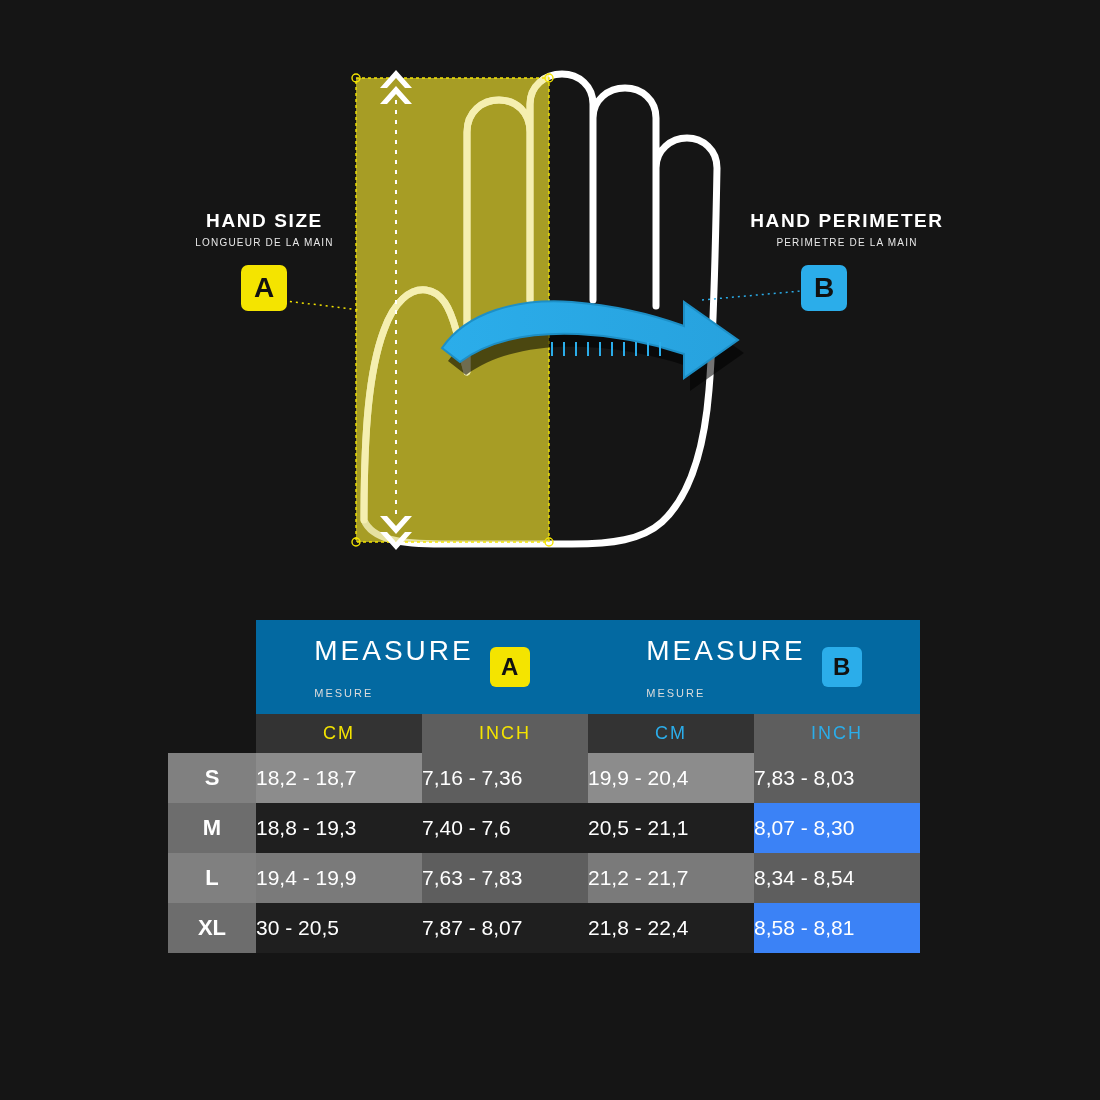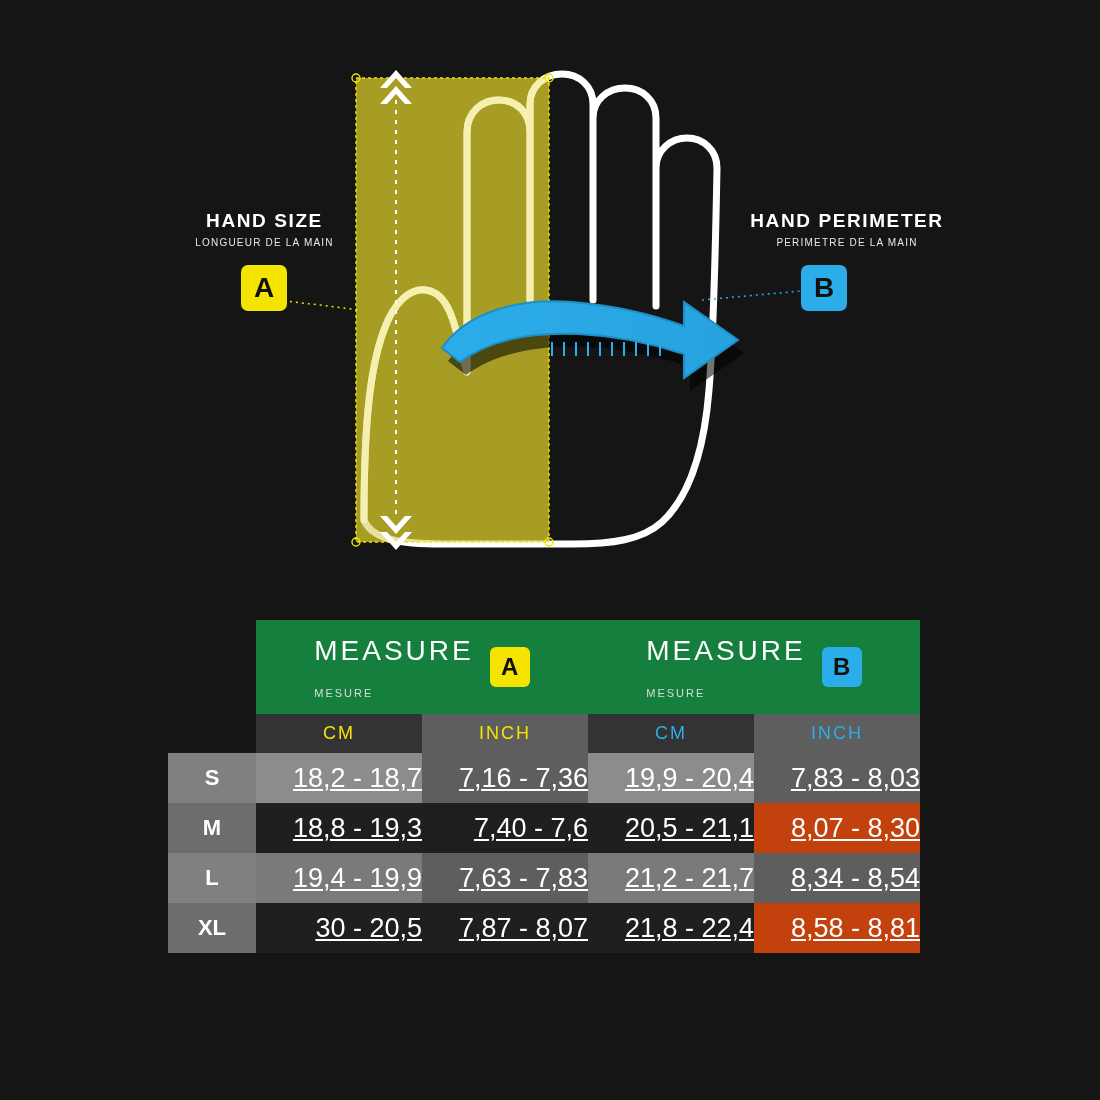--- a/index.html
+++ b/index.html
@@ -83,21 +83,21 @@
     border: 0;
   }
 
   .sz-col { width: 88px; }
   .dcol  { width: 166px; }
 
   .hdr-cell {
     height: 94px;
     vertical-align: middle;
     text-align: center;
-    background: #15803d;
+    background: #0369a1;
     border-top: 2px solid #ffffff;
   }
   .hdr-inner {
     display: flex;
     align-items: center;
     justify-content: center;
     gap: 16px;
   }
   .hdr-text { text-align: left; }
   .hdr-main {
@@ -143,31 +143,30 @@
     vertical-align: middle;
     font-size: 22px;
     font-weight: bold;
     color: #ffffff;
     background: #808080;
   }
   .size-cell.alt { background: #6d6d6d; }
 
   .val-cell {
     height: 50px;
-    text-align: right;
+    text-align: left;
     vertical-align: middle;
-    font-size: 27px;
+    font-size: 21px;
     color: #ffffff;
-    text-decoration: underline;
   }
   .bg-dark { background: #1f1f1f; }
   .bg-mid  { background: #8c8c8c; }
   .bg-mid2 { background: #7a7a7a; }
   .bg-gray { background: #5e5e5e; }
-  .bg-gray2{ background: #c2410c; }
+  .bg-gray2{ background: #3b82f6; }
 
   
   .sep-left  { border-left: 2px solid #ffffff; }
   .sep-right { border-right: 2px solid #ffffff; }
   .dotted-left { border-left: 2px dotted #ffffff; }
   .row-top-white { border-top: 2px solid #ffffff; }
   .row-bottom-white { border-bottom: 2px solid #ffffff; }
 </style>
 </head>
 <body>

